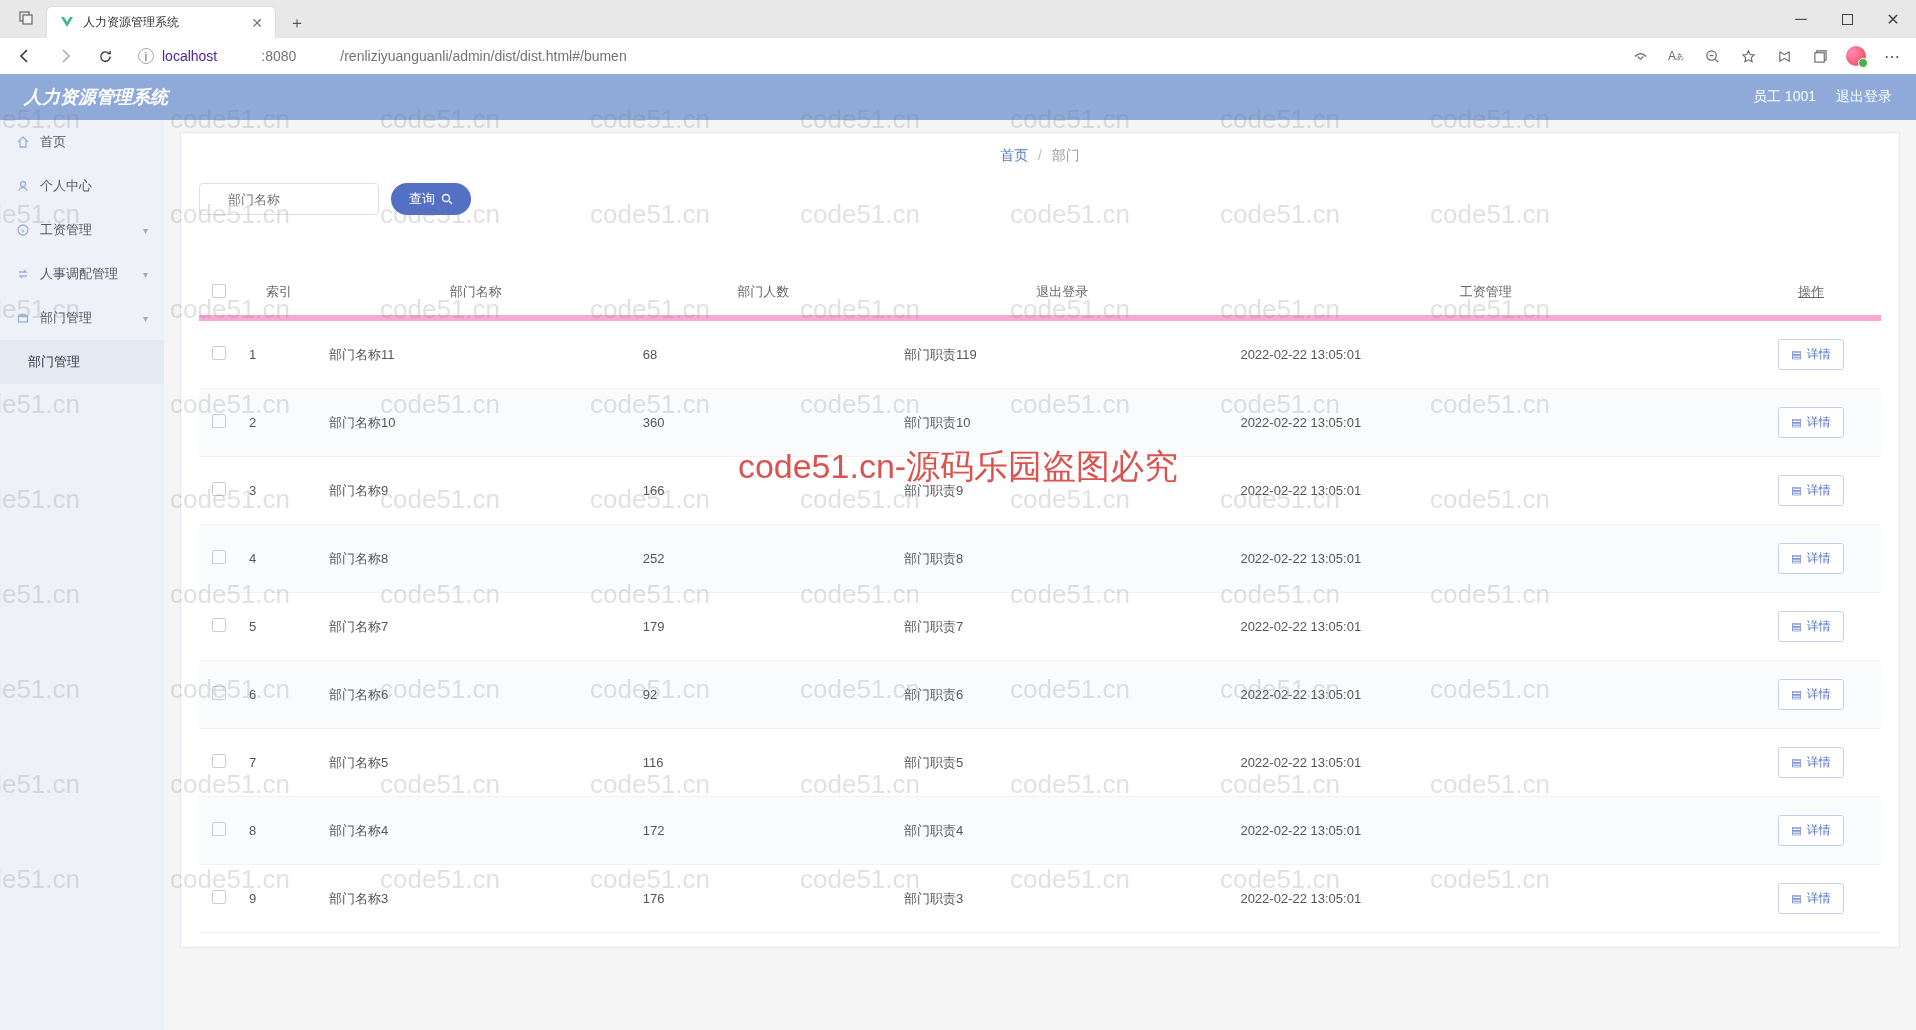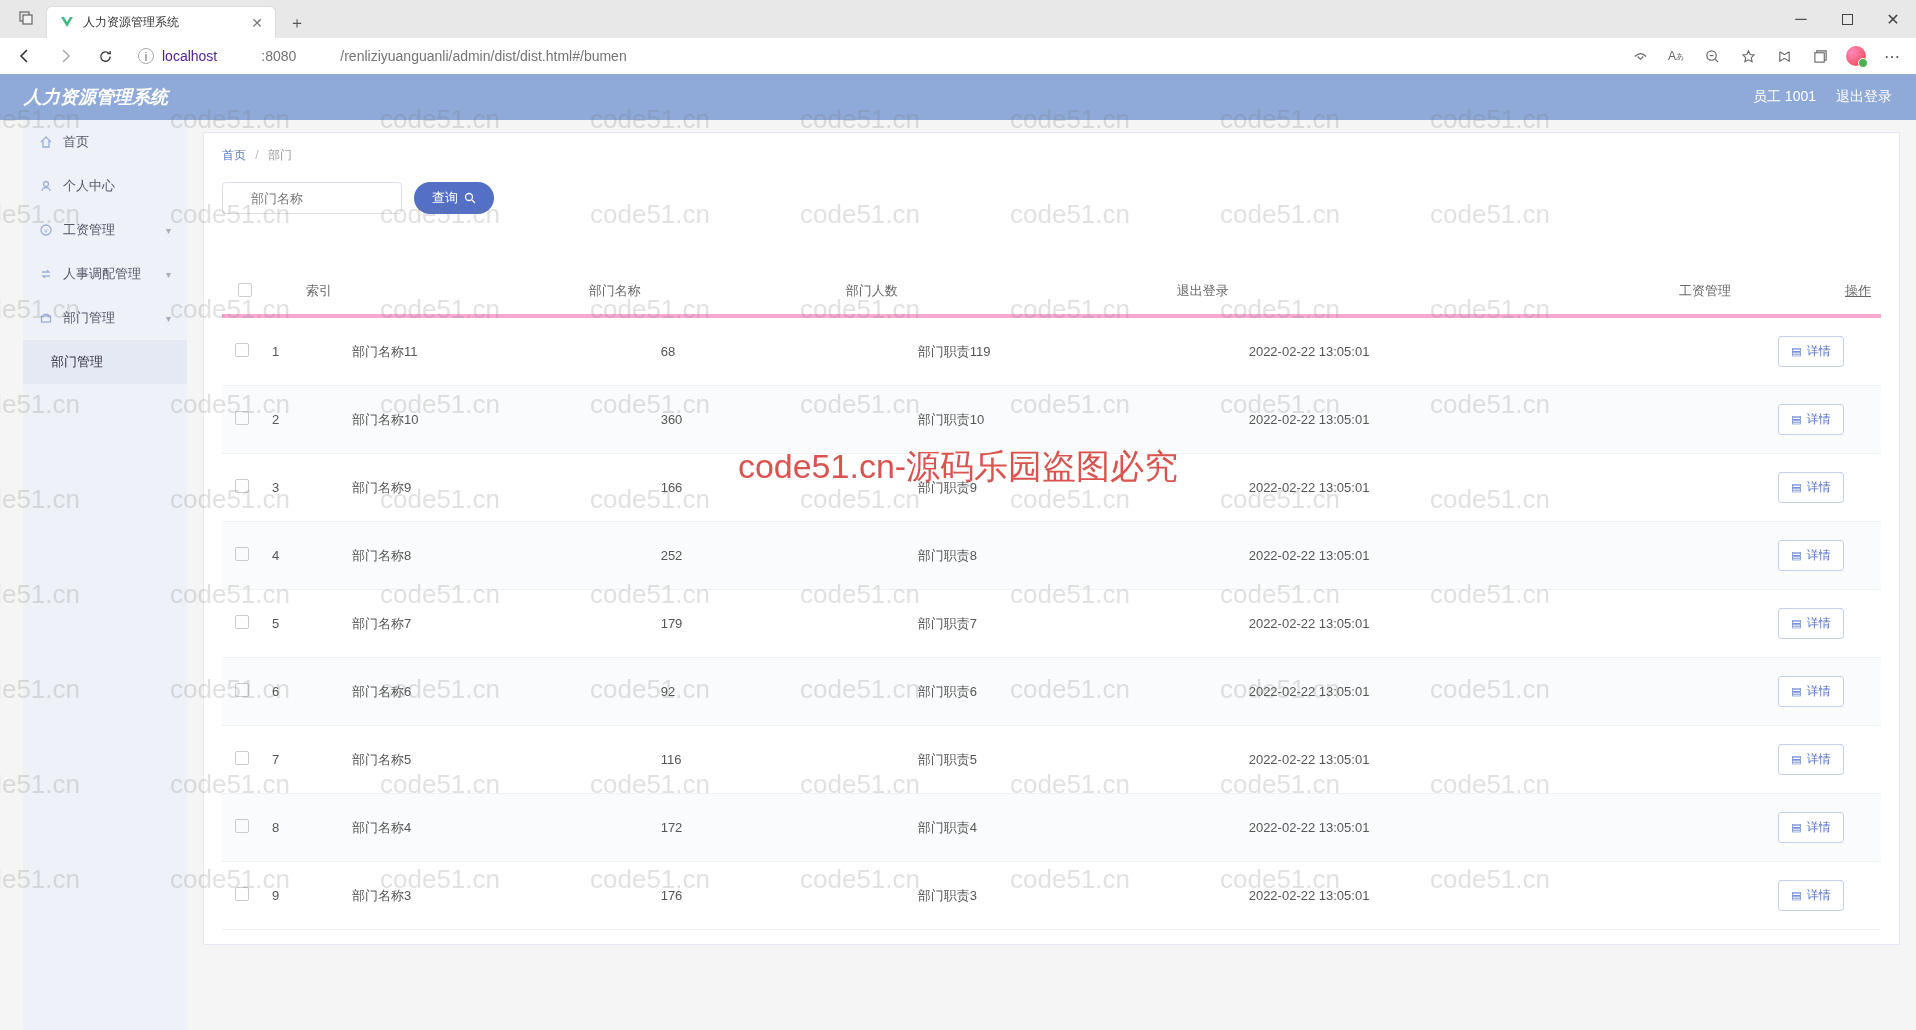--- a/index.html
+++ b/index.html
@@ -29,42 +29,42 @@
     .avatar { width:20px; height:20px; border-radius:50%; background: radial-gradient(circle at 30% 30%, #f8b, #e44); position:relative;}
     .avatar::after{content:""; position:absolute; right:-2px; bottom:-2px; width:8px; height:8px; border-radius:50%; background:#4caf50; border:1.5px solid #fff;}
 
     
     .app-viewport { height: calc(1030px - 74px); position: relative; overflow:hidden; }
     .app-header { height: 46px; background: #8fa9d9; display:flex; align-items:center; padding: 0 24px; color:#fff; }
     .app-title { font-size: 18px; font-weight: bold; font-style: italic; }
     .app-header .right { margin-left:auto; display:flex; gap:20px; font-size:14px; }
     .app-header .right span { cursor:pointer; }
 
-    .app-body { display:flex; height: calc(100% - 46px); margin-left: 23px; }
+    .app-body { display:flex; height: calc(100% - 46px); }
     .sidebar { width: 164px; background: #eef1f8; height:100%; }
     .sidebar-item { height: 44px; display:flex; align-items:center; padding: 0 16px; gap:10px; font-size:13px; color:#556; cursor:pointer; position:relative;}
     .sidebar-item .ico { width:14px; height:14px; color:#9bb0d8; display:flex; align-items:center; justify-content:center;}
     .sidebar-item .chev { margin-left:auto; color:#aab; font-size:10px;}
     .sidebar-item.active { background:#dde4f2; color:#334; }
     .sidebar-item.sub { padding-left: 28px; background:#e5e9f3;}
 
     .main { flex:1; padding: 12px 16px; overflow:auto;}
     .card { background:#fff; border:1px solid #e5e8f0; border-radius:2px; padding: 14px 18px; }
-    .breadcrumb { text-align:left; font-size:12px; color:#999; padding-bottom:14px;}
+    .breadcrumb { text-align:center; font-size:14px; color:#999; padding-bottom:14px;}
     .breadcrumb .home { color:#5a7bc4; cursor:pointer;}
     .breadcrumb .sep { margin: 0 6px; color:#bbb;}
 
     .search-row { display:flex; gap:12px; align-items:center; margin-bottom:14px; margin-top:4px;}
     .search-input { width:180px; height:32px; border:1px solid #dcdfe6; border-radius:4px; padding: 0 10px 0 28px; font-size:13px; color:#666; position:relative;}
     .search-wrap { position:relative; }
     .search-wrap .sicon { position:absolute; left:9px; top:9px; color:#bbb; font-size:13px;}
     .btn-primary { height:32px; padding: 0 18px; background:#5470c6; color:#fff; border:none; border-radius:16px; font-size:13px; cursor:pointer; display:flex; align-items:center; gap:6px;}
 
     table.data { width:100%; border-collapse: collapse; font-size:13px; }
-    table.data th { text-align:right; font-weight:normal; color:#666; padding:14px 10px; border-bottom:4px solid #f9a8d4;}
+    table.data th { text-align:center; font-weight:normal; color:#666; padding:14px 10px; border-bottom:6px solid #f9a8d4;}
     table.data td { padding:18px 10px; color:#555; border-bottom:1px solid #f2f2f2;}
     table.data tbody tr:nth-child(even){ background:#fafbfc;}
     .chk { width:14px; height:14px; border:1px solid #ccc; border-radius:2px; display:inline-block; cursor:pointer;}
     .btn-detail { border:1px solid #c3d0ec; background:#fff; color:#5470c6; padding:6px 12px; border-radius:3px; font-size:12px; cursor:pointer; display:inline-flex; align-items:center; gap:5px;}
     .btn-detail .dicon{ font-size:11px;}
     th.col-chk, td.col-chk { width:40px; text-align:center;}
     th.col-idx, td.col-idx { width:80px;}
     th.col-op, td.col-op { width:140px; text-align:center;text-decoration:underline;}
 
     

